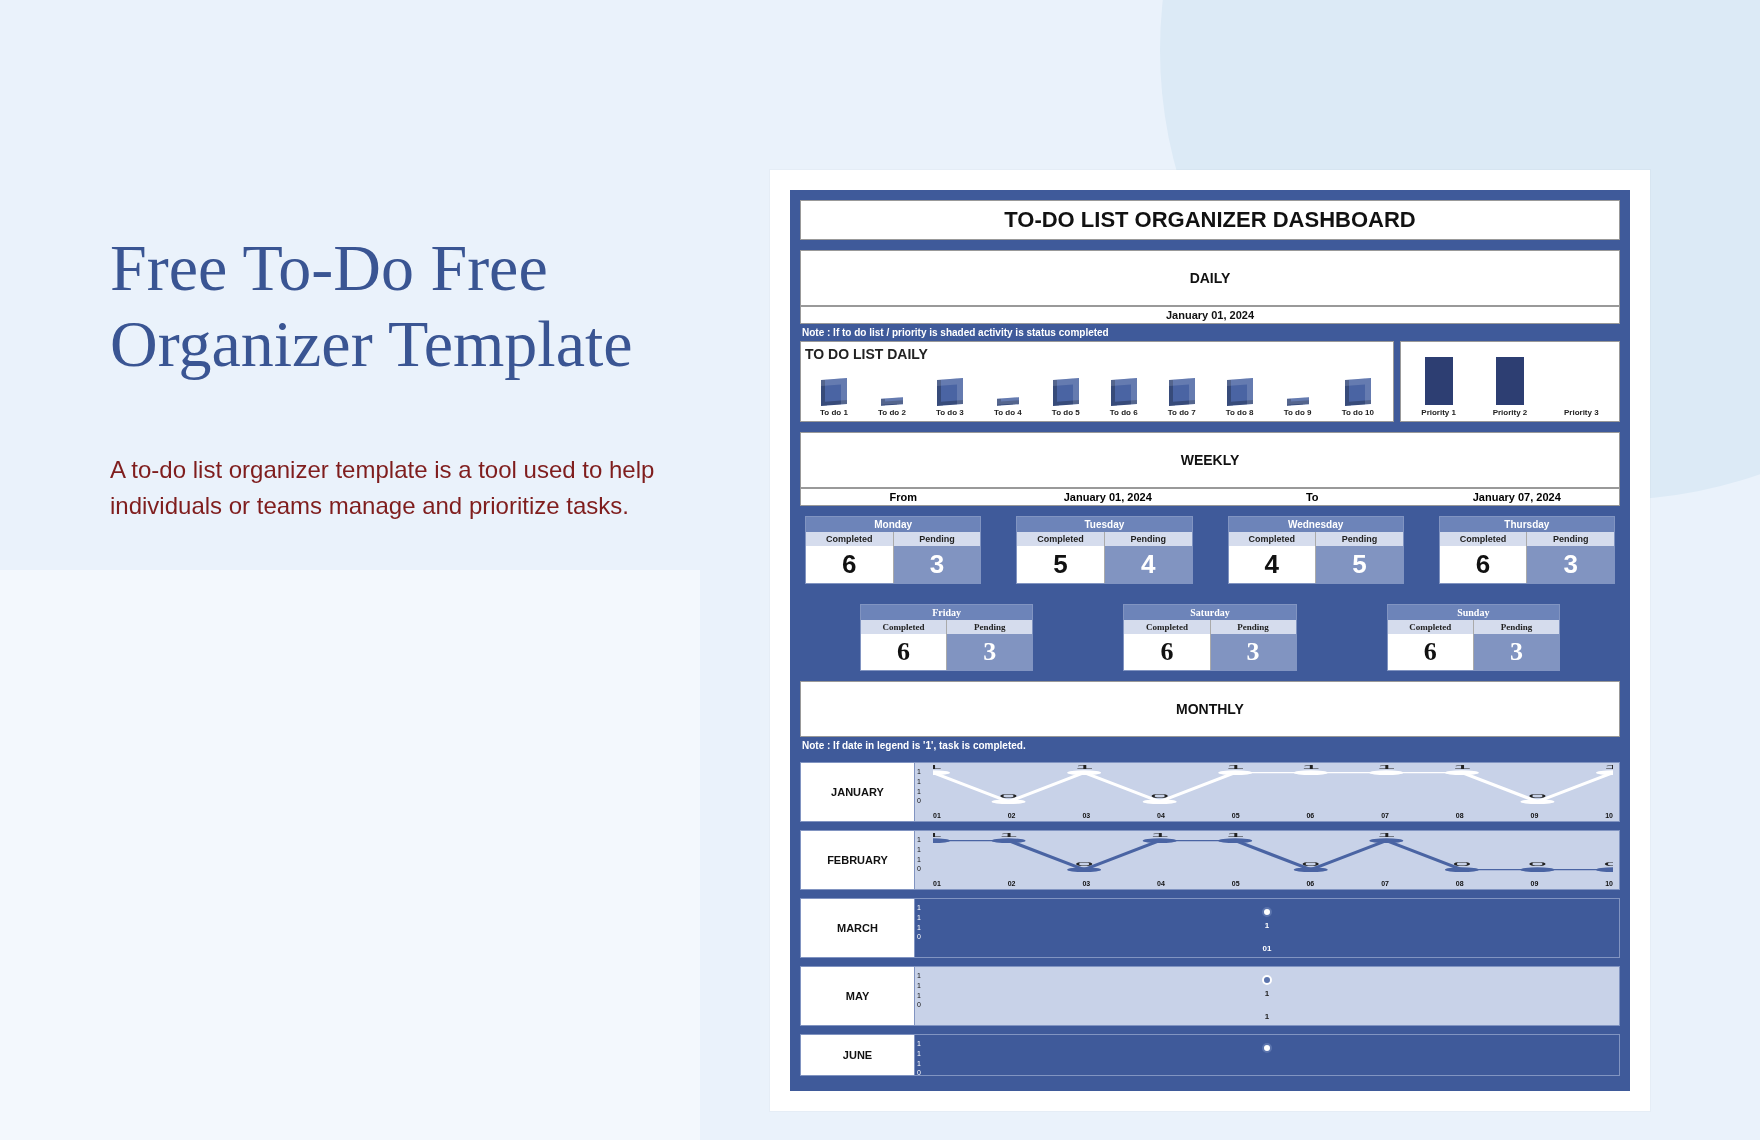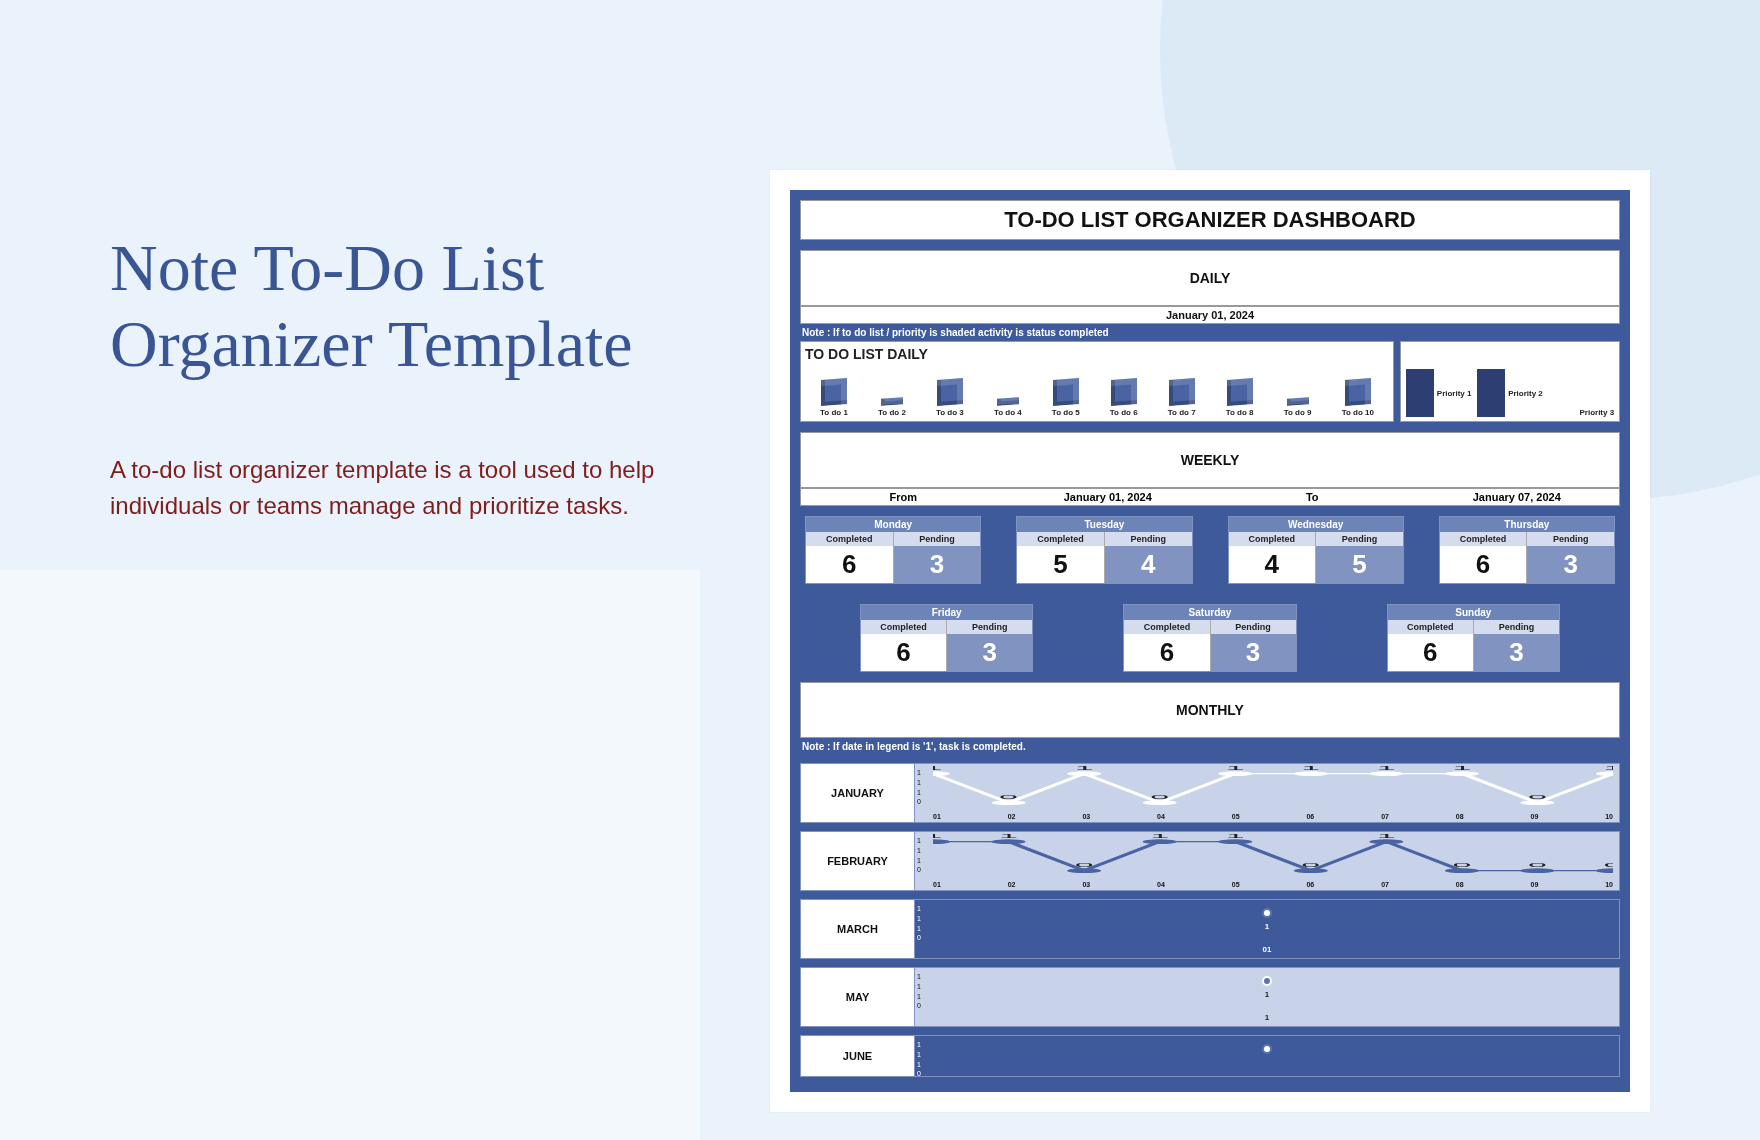--- a/index.html
+++ b/index.html
@@ -129,39 +129,39 @@
   .cube-label { font-size: 8px; color: #222; font-weight: 700; }
   .prio-box {
     width: 220px;
     background: #fff;
     border: 1px solid #999;
     display: flex;
     justify-content: space-around;
     align-items: flex-end;
     padding: 6px 2px 4px;
   }
-  .prio-col { display: flex; flex-direction: row; align-items: center; gap: 3px; }
+  .prio-col { display: flex; flex-direction: column; align-items: center; gap: 3px; }
   .prio-bar { width: 28px; background: #2d3e72; }
   .prio-label { font-size: 8px; color: #222; font-weight: 700; }
   .weekly-range {
     background: #fff;
     display: flex;
     font-size: 11px;
     font-weight: 700;
     border: 1px solid #999;
     padding: 2px 0;
   }
   .weekly-range > div { flex: 1; text-align: center; }
   .days-row {
     display: flex;
     gap: 35px;
     padding: 10px 5px;
     justify-content: center;
   }
-  .days-row.second { padding-left: 60px; padding-right: 60px; justify-content: center; gap: 90px; }
+  .days-row.second { padding-left: 60px; padding-right: 60px; justify-content: center; gap: 90px; font-family: Liberation Serif, serif; }
   .day-card {
     width: 185px;
     border: 1px solid #8194c1;
   }
   .day-name {
     background: #6d84b9;
     color: #fff;
     text-align: center;
     font-size: 10px;
     font-weight: 700;
@@ -256,21 +256,21 @@
     font-weight: 700;
   }
 </style>
 </head>
 <body>
 
 <div class="bg-circle"></div>
 <div class="bg-split"></div>
 
 <div class="left-panel">
-  <h1 class="title">Note To-Do List Organizer Template</h1>
+  <h1 class="title">Free To-Do Free Organizer Template</h1>
   <p class="desc">A to-do list organizer template is a tool used to help individuals or teams manage and prioritize tasks.</p>
 </div>
 
 <div class="preview">
   <div class="dash">
     <div class="dash-title">TO-DO LIST ORGANIZER DASHBOARD</div>
     <div class="bar-spacer"></div>
 
     <div class="section-hdr">DAILY</div>
     <div class="date-line">January 01, 2024</div>

